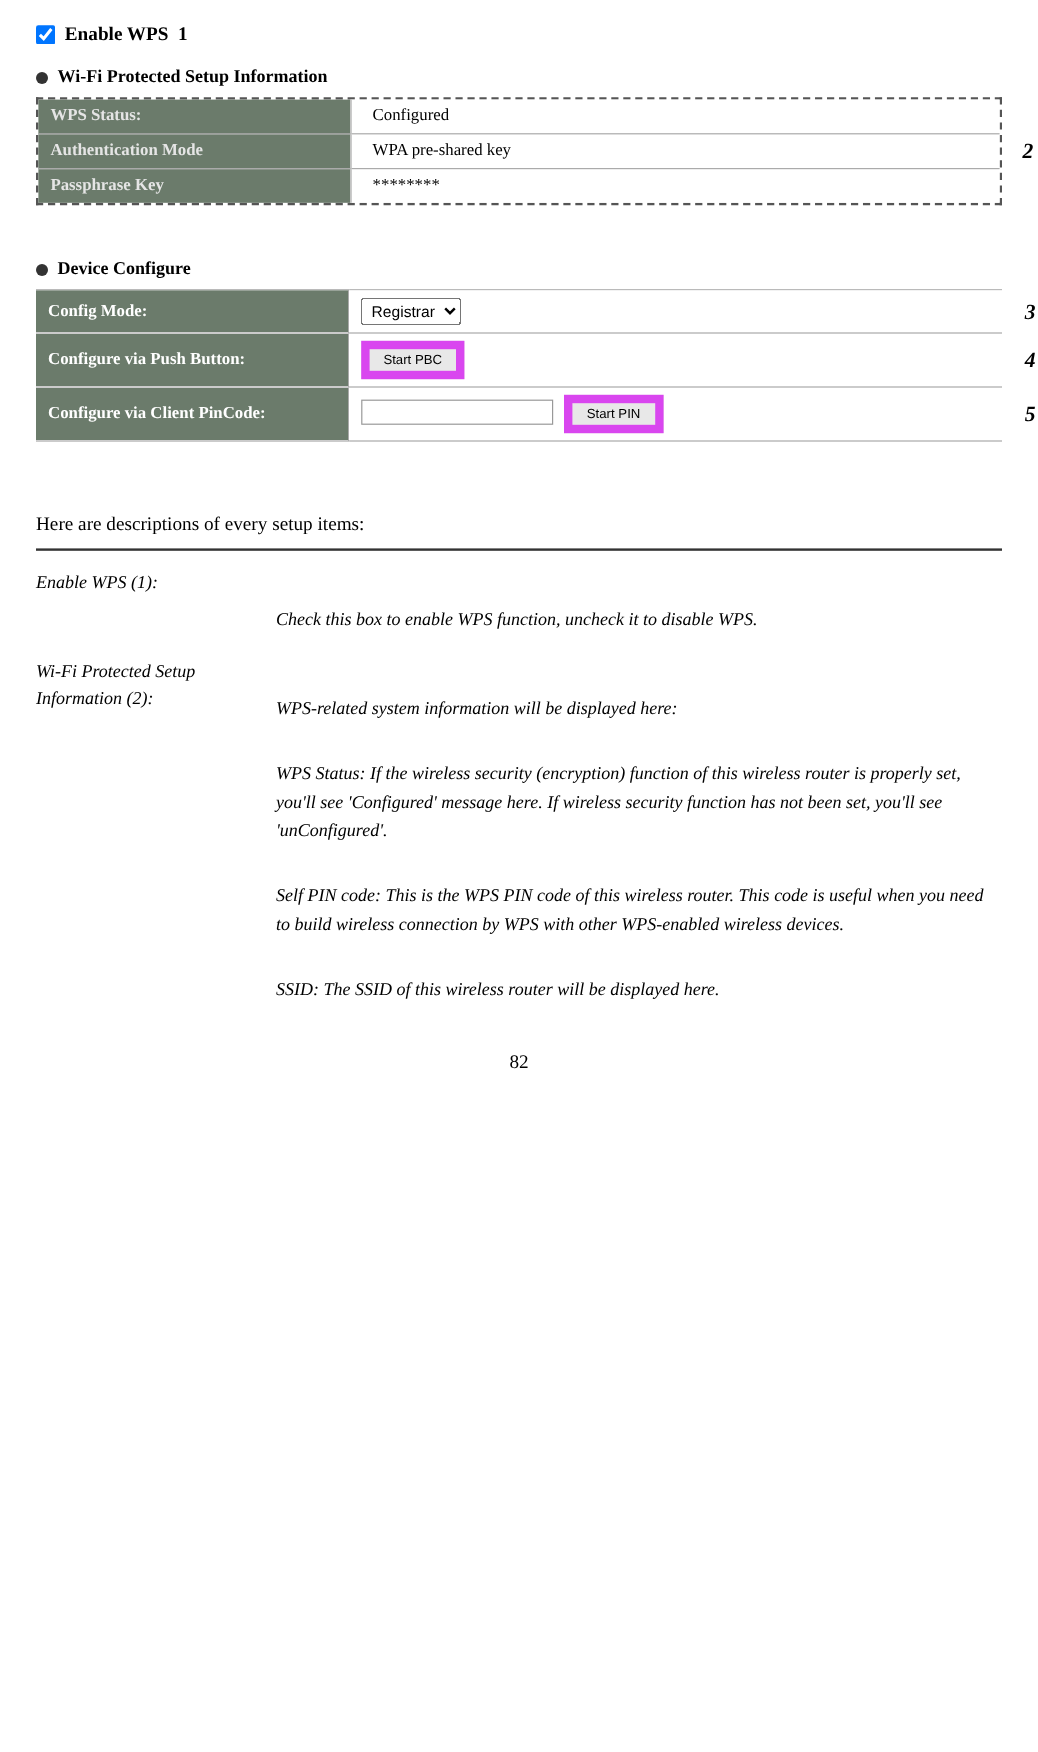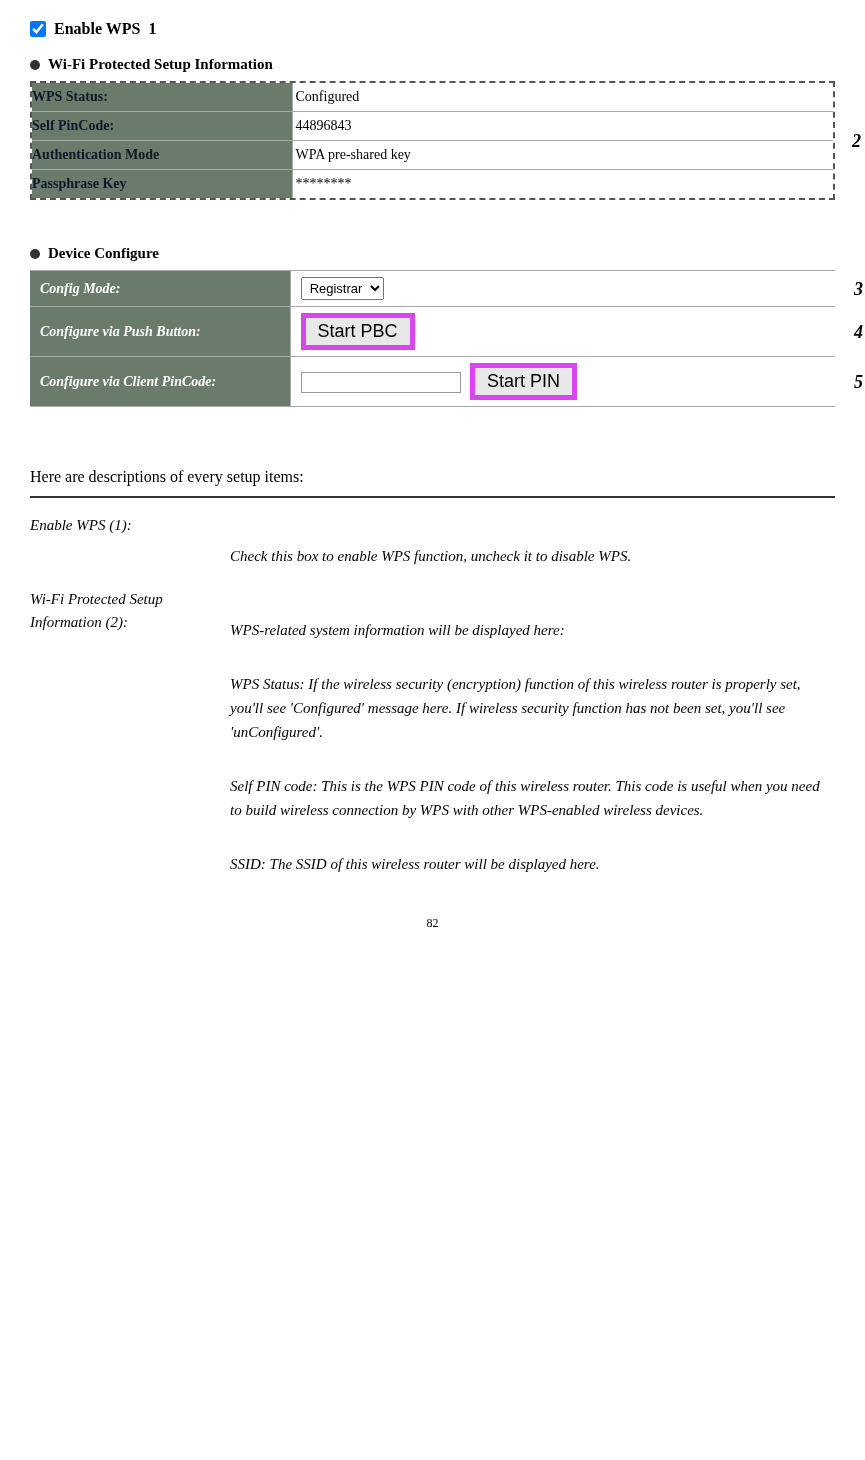--- a/index.html
+++ b/index.html
@@ -63,29 +63,29 @@
       border-collapse: collapse;
     }
     .info-table tr {
       border-bottom: 1px solid #aaa;
     }
     .info-table tr:last-child {
       border-bottom: none;
     }
     .info-table td.label-cell {
       background: #6b7b6b;
-      color: #0f172a;
-      font-weight: bold;
-      padding: 6px 0;
+      color: #e5e5e5;
+      font-weight: bold;
+      padding: 6px 10px;
       width: 260px;
       font-size: 14px;
       border-right: 1px solid #aaa;
     }
     .info-table td.value-cell {
-      padding: 6px 3px;
+      padding: 6px 18px;
       font-size: 14px;
       background: #fff;
     }
 
     
     .num-annotation {
       position: absolute;
       right: -28px;
       top: 50%;
       transform: translateY(-50%);
@@ -109,38 +109,37 @@
       border-top: 1px solid #aaa;
     }
     .config-table td.label-cell {
       background: #6b7b6b;
       color: #fff;
       font-weight: bold;
       padding: 6px 10px;
       width: 260px;
       font-size: 14px;
       border-right: 1px solid #aaa;
-      font-style: italic;
     }
     .config-table td.value-cell {
       padding: 6px 10px;
       font-size: 14px;
       background: #fff;
       position: relative;
     }
     .config-table select {
       font-size: 13px;
       padding: 2px 4px;
       text-align: center;
     }
     .config-table button {
-      font-size: 18px;
+      font-size: 11px;
       padding: 3px 12px;
       background: #e8e8e8;
-      border: 5px solid #d946ef;
+      border: 7px solid #d946ef;
       cursor: pointer;
     }
     .config-table input[type=text] {
       font-size: 13px;
       padding: 2px 4px;
       width: 160px;
       border: 1px solid #999;
     }
 
     .row-with-num {
@@ -182,21 +181,21 @@
       margin-bottom: 12px;
       margin-top: 30px;
     }
     .desc-table td.definition p:last-child {
       margin-bottom: 0;
     }
 
     .page-number {
       text-align: center;
       margin-top: 20px;
-      font-size: 12px;
+      font-size: 16px;
     }
 
     .outer-wrapper {
       position: relative;
     }
   </style>
 </head>
 <body>
 
 
@@ -216,24 +215,20 @@
   <span>Wi-Fi Protected Setup Information</span>
 </div>
 
 <div class="outer-wrapper">
   <div class="dotted-container">
     <table class="info-table">
       <tbody>
           <tr>
         <td class="label-cell">WPS Status:</td>
         <td class="value-cell">Configured</td>
-      </tr>
-      <tr>
-        <td class="label-cell">Self PinCode:</td>
-        <td class="value-cell">44896843</td>
       </tr>
       <tr>
         <td class="label-cell">Authentication Mode</td>
         <td class="value-cell">WPA pre-shared key</td>
       </tr>
       <tr>
         <td class="label-cell">Passphrase Key</td>
         <td class="value-cell">********</td>
       </tr>
     </tbody>

